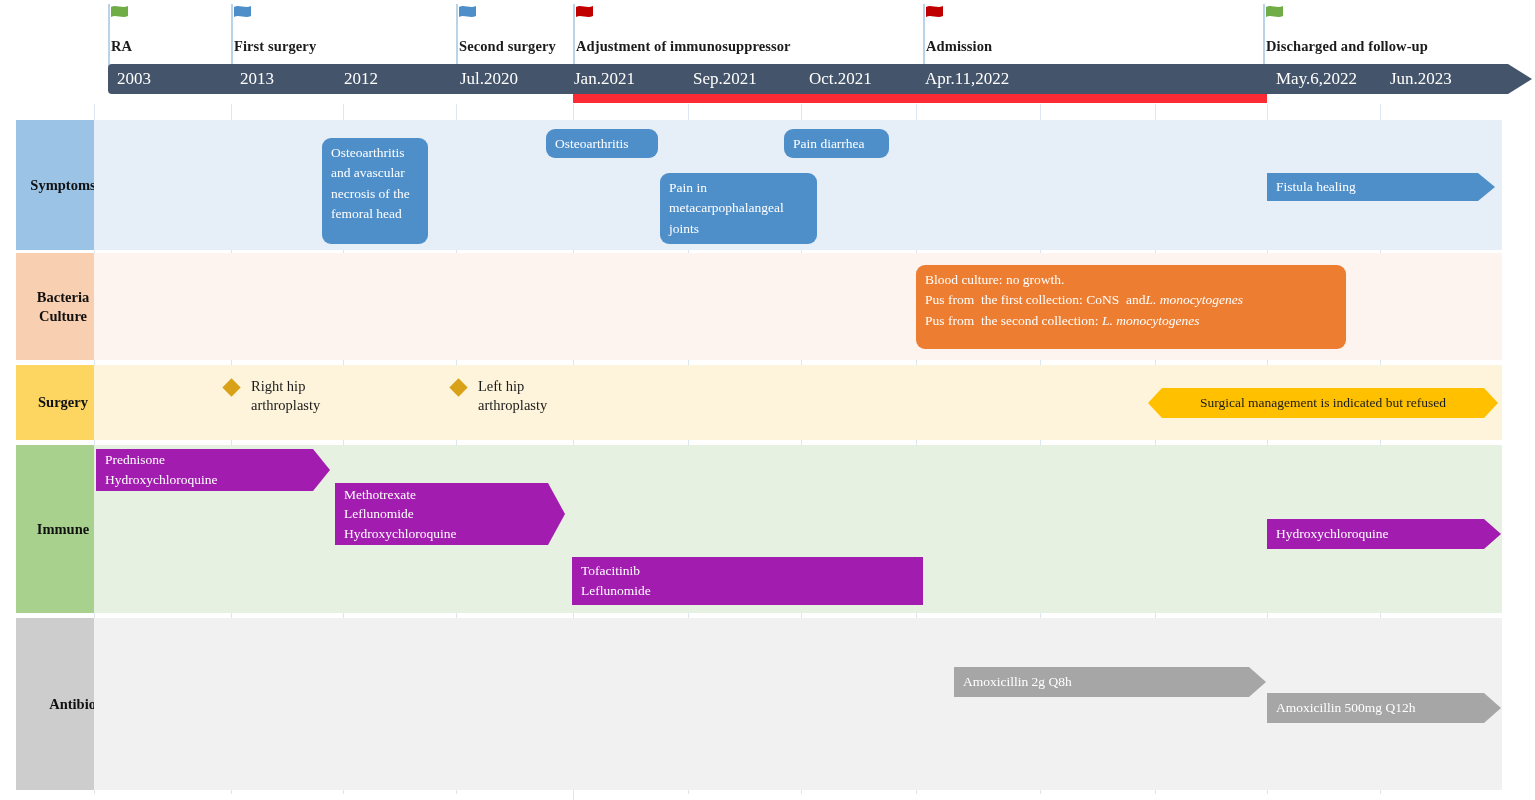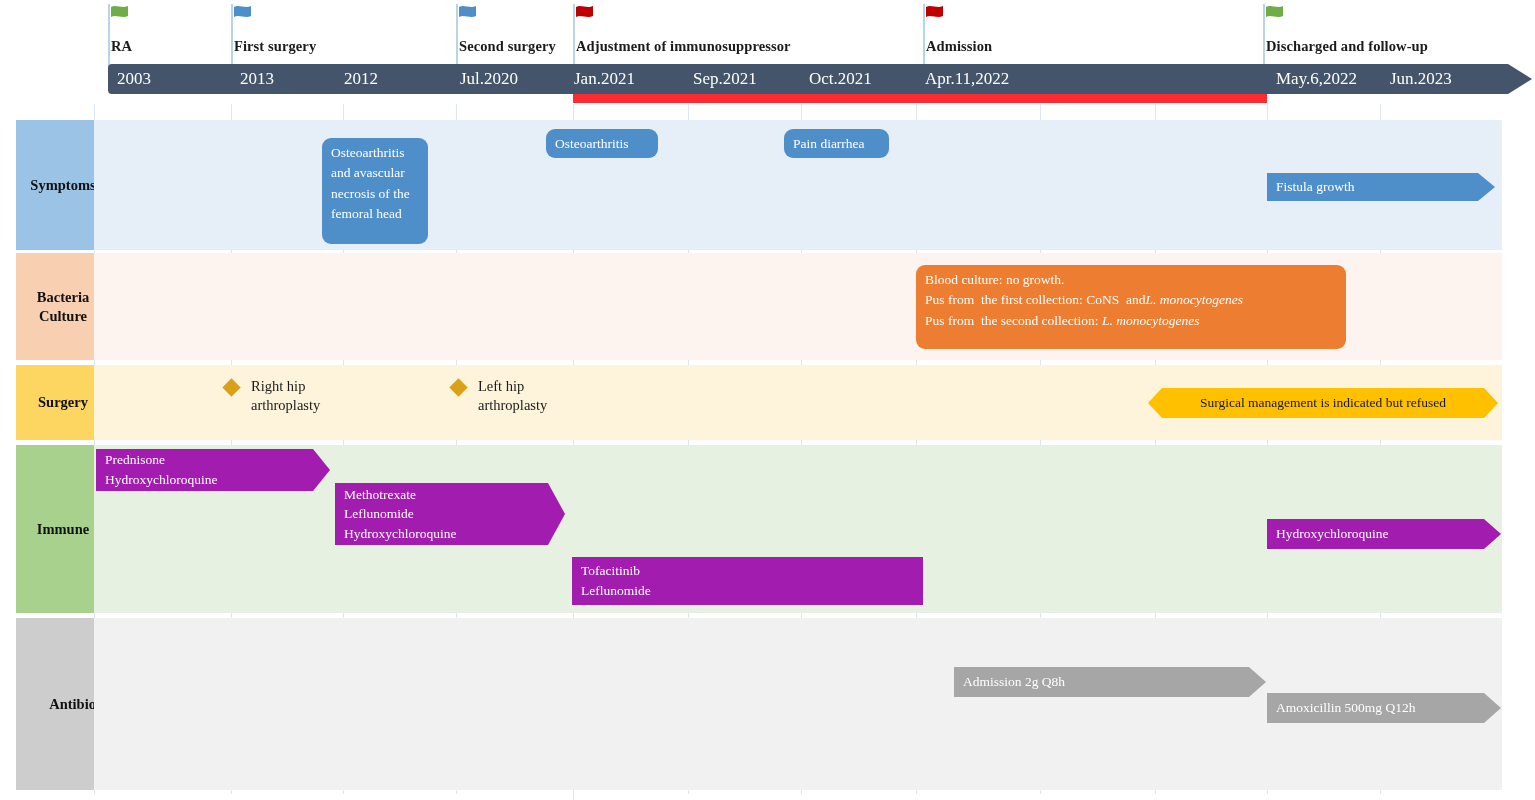--- a/index.html
+++ b/index.html
@@ -217,21 +217,24 @@
   <div id="rows">
       <div class="row r-symptoms" style="top: 120px; height: 130px; width: 1502px;">
         <div class="row-head" style="white-space: pre-line;">Symptoms</div>
         <div class="row-body">
           <div class="item pill blue" style="left: 228px; top: 18px; width: 106px; height: 106px;">Osteoarthritis
 and avascular
 necrosis of the
 femoral head</div>
           <div class="item pill blue" style="left: 452px; top: 9px; width: 112px; height: 29px;">Osteoarthritis</div>
           <div class="item pill blue" style="left: 690px; top: 9px; width: 105px; height: 29px;">Pain diarrhea</div>
-          <div class="item arrow blue r-tip" style="left: 1173px; top: 53px; width: 228px; height: 28px;">Fistula growth</div>
+          <div class="item pill blue" style="left: 566px; top: 53px; width: 157px; height: 71px;">Pain in
+metacarpophalangeal
+joints</div>
+          <div class="item arrow blue r-tip" style="left: 1173px; top: 53px; width: 228px; height: 28px;">Fistula healing</div>
         </div>
       </div>
       <div class="row r-bacteria" style="top: 253px; height: 107px; width: 1502px;">
         <div class="row-head" style="white-space: pre-line;">Bacteria
 Culture</div>
         <div class="row-body">
           <div class="item pill orange" style="left: 822px; top: 12px; width: 430px; height: 84px; white-space: normal;">
             <div>Blood&nbsp;culture:&nbsp;no&nbsp;growth.</div>
             <div>Pus&nbsp;from&nbsp;&nbsp;the&nbsp;first&nbsp;collection:&nbsp;CoNS&nbsp;&nbsp;and<span class="ital">L. monocytogenes</span></div>
             <div>Pus&nbsp;from&nbsp;&nbsp;the&nbsp;second&nbsp;collection:&nbsp;<span class="ital">L. monocytogenes</span></div>
@@ -259,19 +262,19 @@
 Leflunomide
 Hydroxychloroquine</div>
           <div class="item arrow green rect" style="left: 478px; top: 112px; width: 351px; height: 48px;">Tofacitinib
 Leflunomide</div>
           <div class="item arrow green r-tip" style="left: 1173px; top: 74px; width: 234px; height: 30px;">Hydroxychloroquine</div>
         </div>
       </div>
       <div class="row r-antibio" style="top: 618px; height: 172px; width: 1502px;">
         <div class="row-head" style="white-space: pre-line; padding-left: 40px;">Antibiotics</div>
         <div class="row-body">
-          <div class="item arrow grey r-tip" style="left: 860px; top: 49px; width: 312px; height: 30px;">Admission  2g Q8h</div>
+          <div class="item arrow grey r-tip" style="left: 860px; top: 49px; width: 312px; height: 30px;">Amoxicillin  2g Q8h</div>
           <div class="item arrow grey r-tip" style="left: 1173px; top: 75px; width: 234px; height: 30px;">Amoxicillin  500mg  Q12h</div>
         </div>
       </div>
     </div>
 
 </div>
 
 </body></html>

